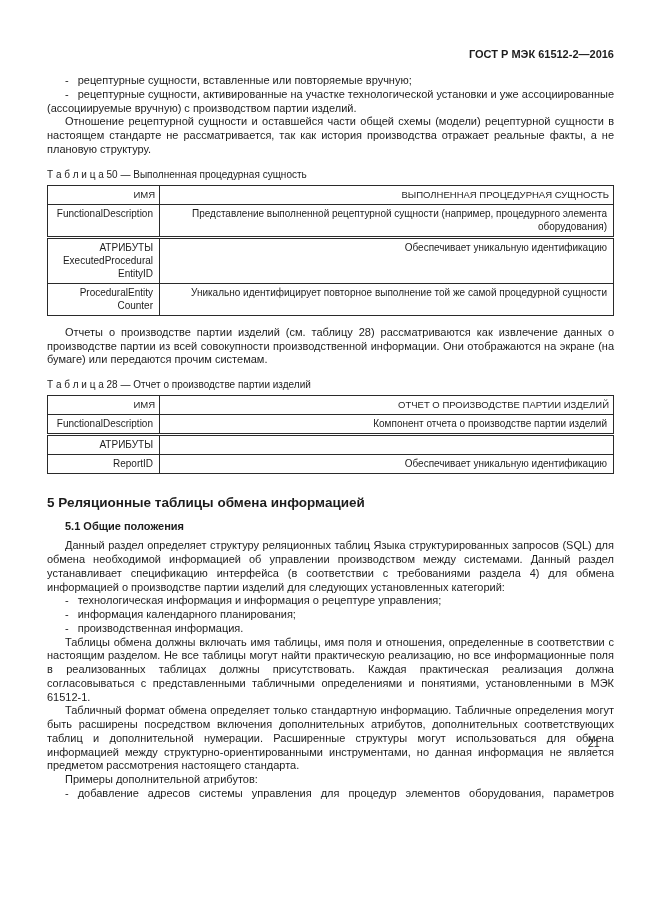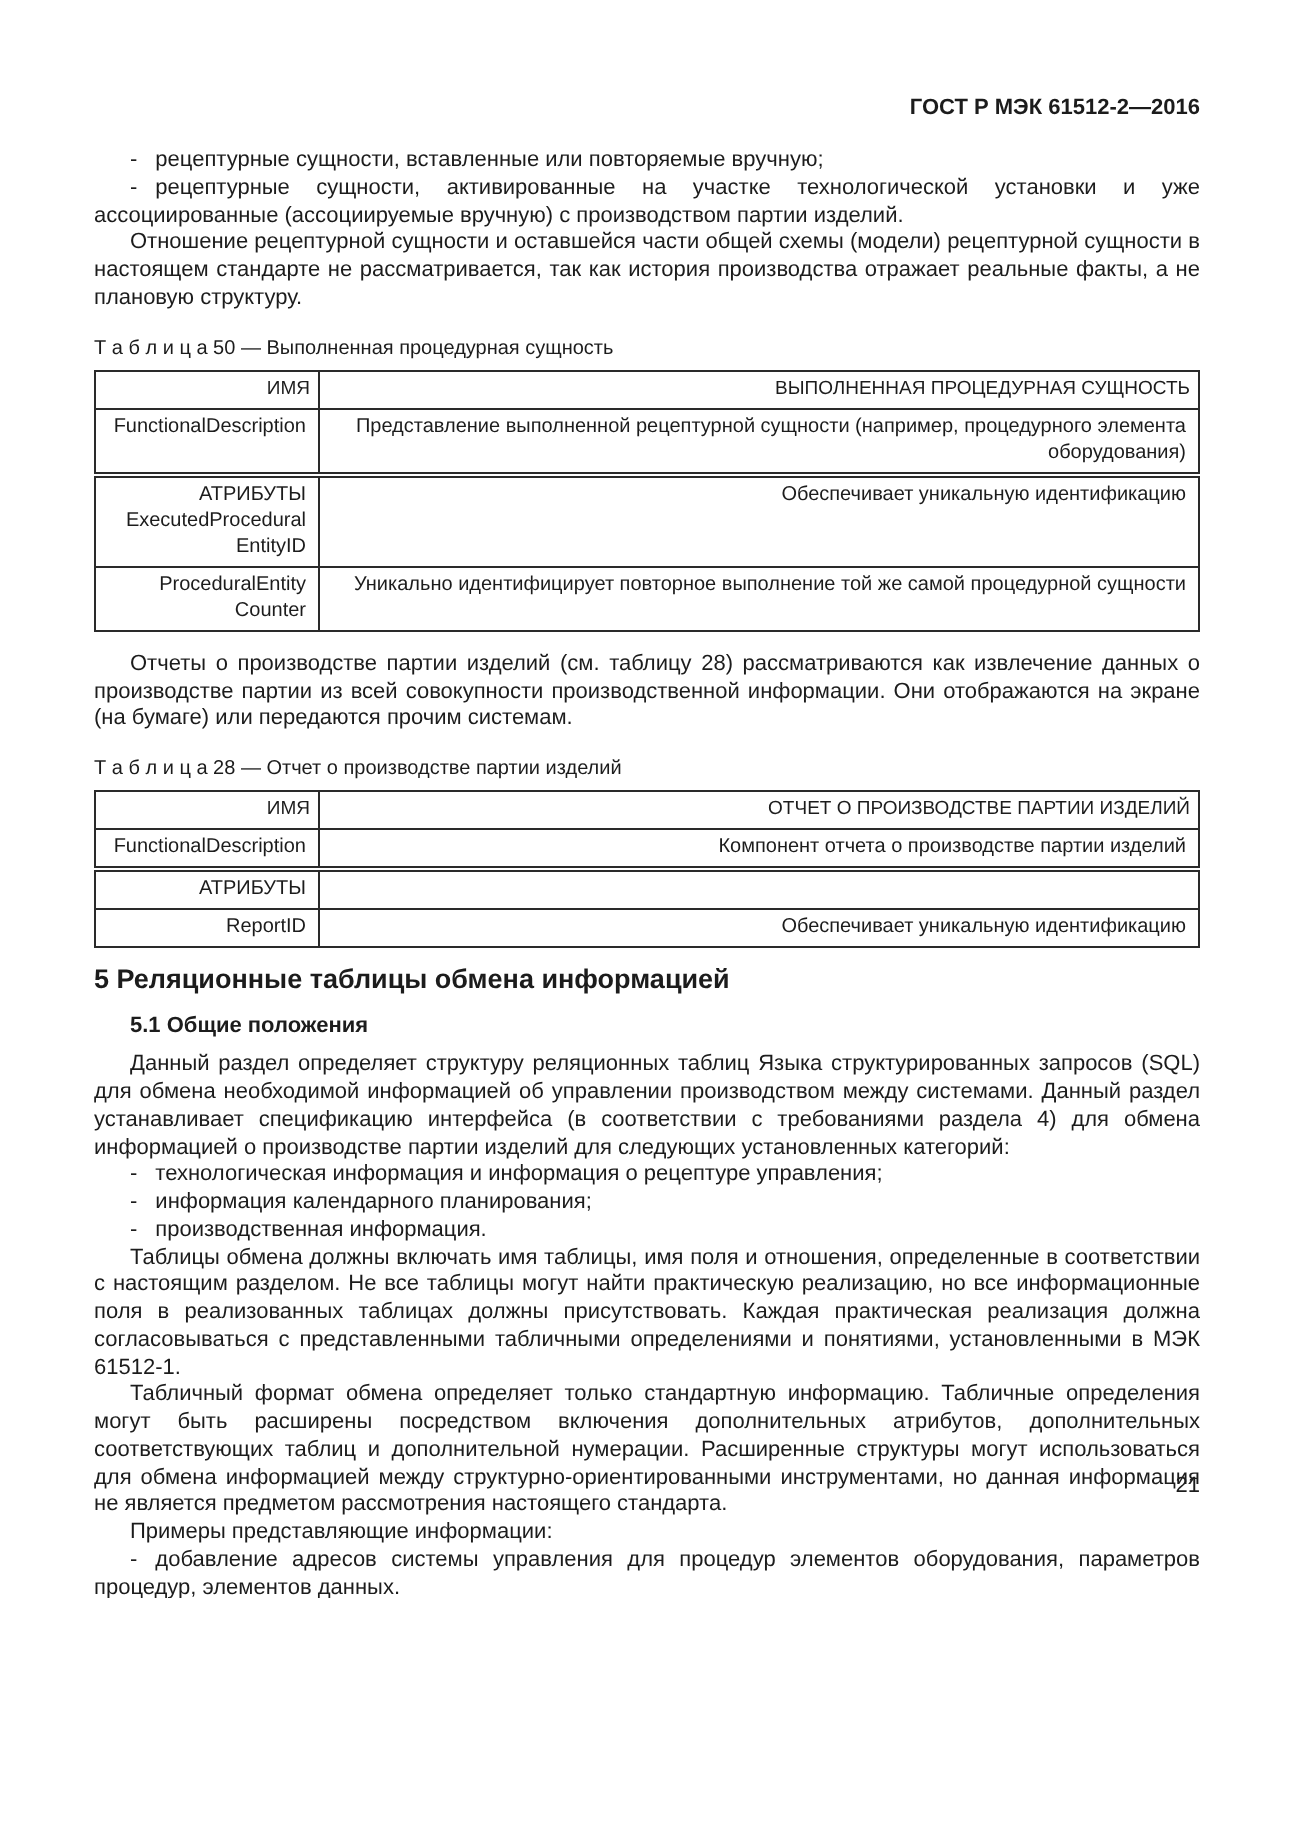--- a/index.html
+++ b/index.html
@@ -6,21 +6,21 @@
   html, body { width: 646px; height: 913px; }
   body {
     background: #ffffff;
     font-family: "Liberation Sans", "DejaVu Sans", sans-serif;
     color: #1c1c1c;
   }
   .page {
     position: relative;
     width: 646px;
     height: 799px;
-    padding: 48px 46px 0 47px;
+    padding: 48px 32px 0 47px;
     background: #ffffff;
     overflow: hidden;
   }
   .doc-header {
     text-align: right;
     font-weight: bold;
     font-size: 11px;
     margin-bottom: 14px;
   }
   .para {
@@ -55,21 +55,21 @@
     text-align: right;
     font-size: 9.5px;
     padding: 3px 4px;
   }
   tr.attr-sep td { border-top: 3px double #2a2a2a; }
   td.pre { white-space: pre-line; }
   td.vmid { vertical-align: middle; }
   .h1 {
     font-size: 13.5px;
     font-weight: bold;
-    margin-top: 8px;
+    margin-top: 21px;
     margin-bottom: 10px;
   }
   .h2 {
     font-size: 11px;
     font-weight: bold;
     text-indent: 18px;
     margin-bottom: 7px;
   }
   .page-number {
     position: absolute;
@@ -153,18 +153,18 @@
 
   <div class="h1">5 Реляционные таблицы обмена информацией</div>
   <div class="h2">5.1 Общие положения</div>
 
   <p class="para">Данный раздел определяет структуру реляционных таблиц Языка структурированных запросов (SQL) для обмена необходимой информацией об управлении производством между системами. Данный раздел устанавливает спецификацию интерфейса (в соответствии с требованиями раздела 4) для обмена информацией о производстве партии изделий для следующих установленных категорий:</p>
   <p class="para"><span class="marker">-</span><span>технологическая информация и информация о рецептуре управления;</span></p>
   <p class="para"><span class="marker">-</span><span>информация календарного планирования;</span></p>
   <p class="para"><span class="marker">-</span><span>производственная информация.</span></p>
   <p class="para">Таблицы обмена должны включать имя таблицы, имя поля и отношения, определенные в соответствии с настоящим разделом. Не все таблицы могут найти практическую реализацию, но все информационные поля в реализованных таблицах должны присутствовать. Каждая практическая реализация должна согласовываться с представленными табличными определениями и понятиями, установленными в МЭК 61512-1.</p>
   <p class="para">Табличный формат обмена определяет только стандартную информацию. Табличные определения могут быть расширены посредством включения дополнительных атрибутов, дополнительных соответствующих таблиц и дополнительной нумерации. Расширенные структуры могут использоваться для обмена информацией между структурно-ориентированными инструментами, но данная информация не является предметом рассмотрения настоящего стандарта.</p>
-  <p class="para">Примеры представляющие информации:</p>
+  <p class="para">Примеры дополнительной атрибутов:</p>
   <p class="para"><span class="marker">-</span><span>добавление адресов системы управления для процедур элементов оборудования, параметров процедур, элементов данных.</span></p>
 
   <div class="page-number">21</div>
 
 </div>
 
 </body></html>

